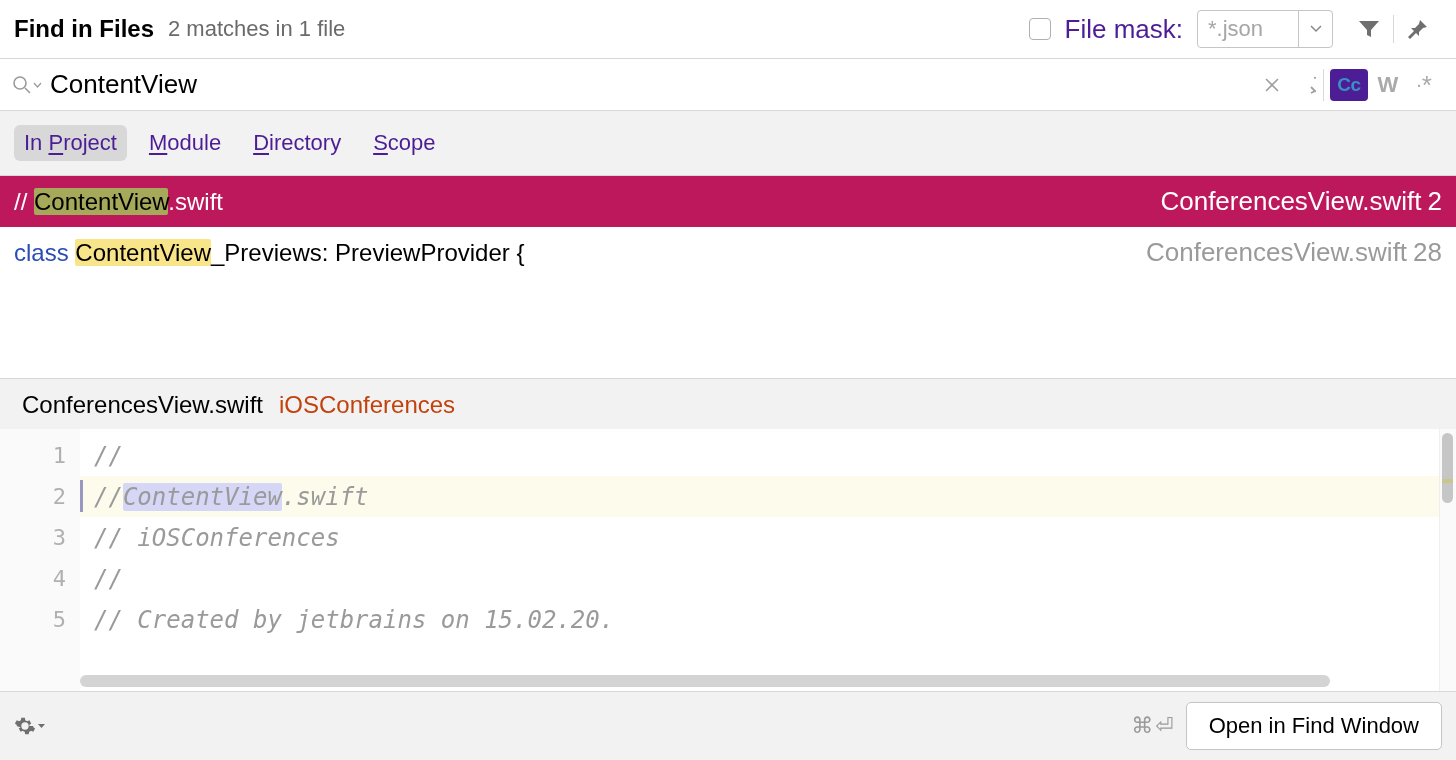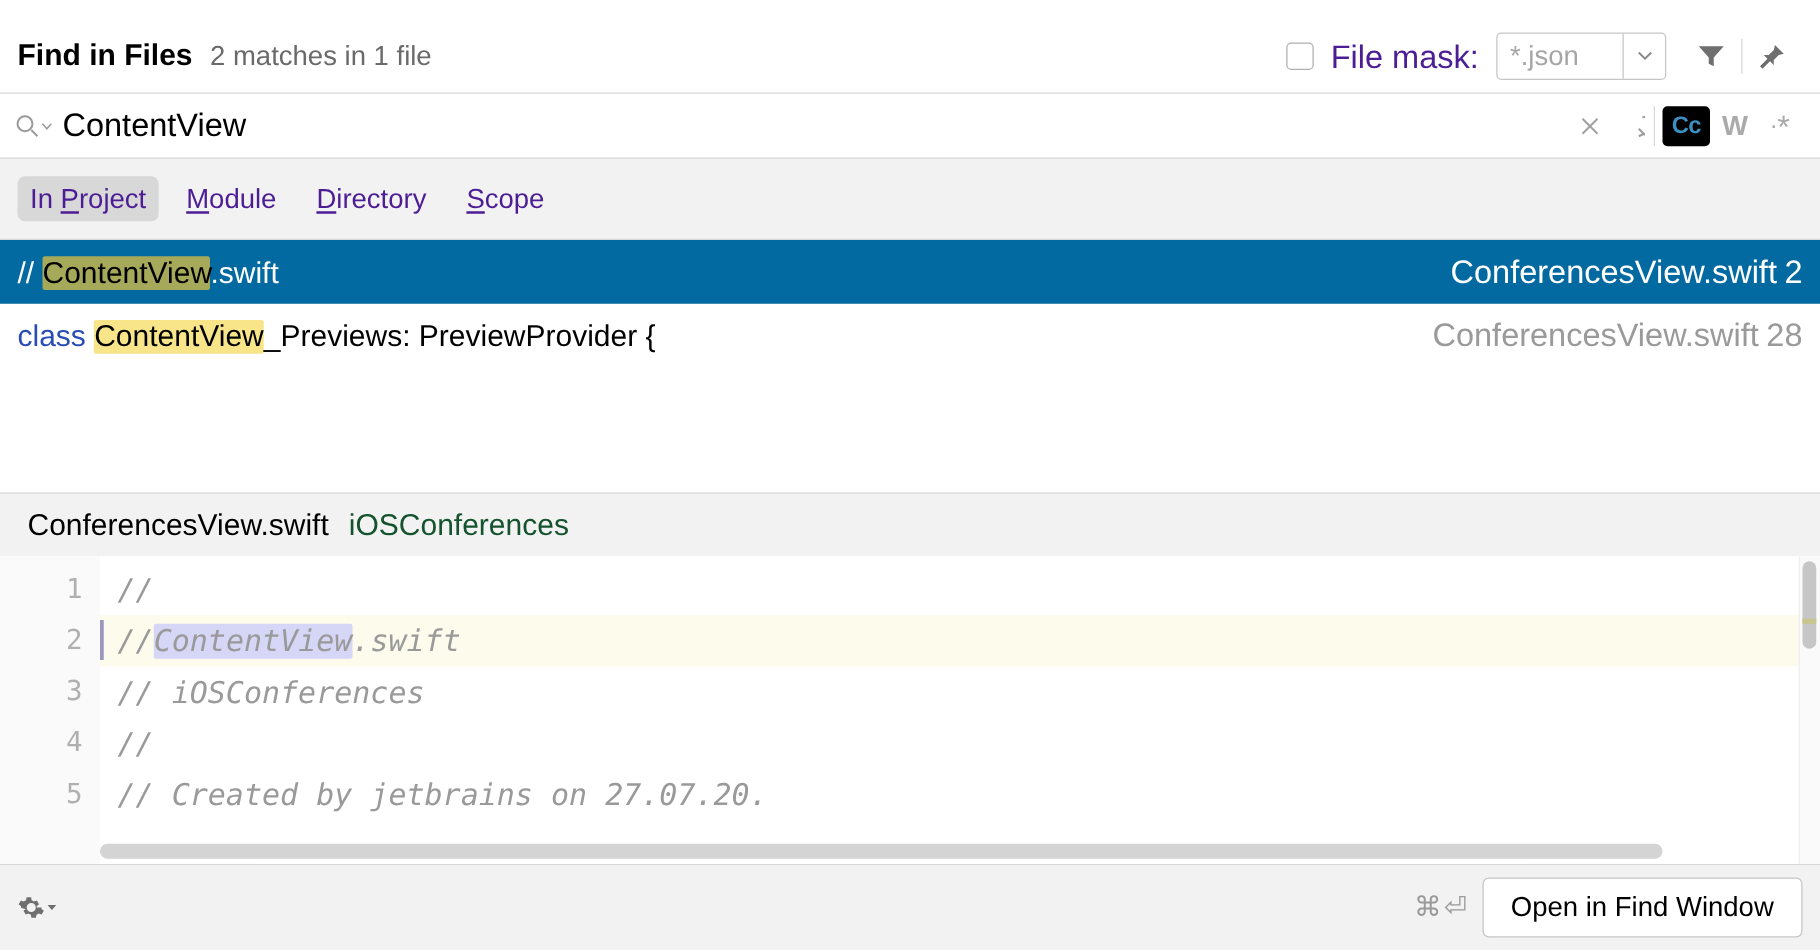--- a/index.html
+++ b/index.html
@@ -12,21 +12,21 @@
     overflow: hidden;
     color: #000;
     display: flex;
     flex-direction: column;
   }
 
   
   .header {
     display: flex;
     align-items: center;
-    padding: 26px 16px 10px 14px;
+    padding: 10px 16px 10px 14px;
     gap: 14px;
   }
   .title {
     font-weight: 700;
     font-size: 24px;
     color: #000;
   }
   .subtitle {
     font-size: 22px;
     color: #6a6a6a;
@@ -122,21 +122,21 @@
     border-radius: 4px;
     position: relative;
   }
   .sr-icon.vsep {
     border-right: 1px solid #d8d8d8;
     padding-right: 6px;
     margin-right: 2px;
     border-radius: 0;
   }
   .cc-btn {
-    background: #000000;
+    background: #4c1d95;
     color: #3b8fc2;
     font-weight: 700;
     font-size: 19px;
     width: 38px;
     letter-spacing: -0.5px;
   }
   .w-btn { font-weight: 700; font-size: 22px; color: #aaa; width: 32px;}
   .star-btn { font-size: 16px; color: #aaa; width: 32px;}
 
   
@@ -164,21 +164,21 @@
 
   
   .result-row {
     display: flex;
     align-items: baseline;
     padding: 10px 14px;
     font-size: 24px;
     justify-content: space-between;
   }
   .result-row.selected {
-    background: #0369a1;
+    background: #be185d;
     color: #fff;
   }
   .result-row.selected .hl {
     background: #a6a959;
     color: #000;
     border-radius: 2px;
   }
   .result-row .hl {
     background: #f8e58a;
     color: #000;
@@ -201,21 +201,21 @@
   .file-header {
     background: #f2f2f2;
     border-top: 1px solid #d8d8d8;
     padding: 12px 22px 10px;
     display: flex;
     align-items: baseline;
     gap: 16px;
     font-size: 24px;
     color: #000;
   }
-  .file-header .module { color: #14532d; }
+  .file-header .module { color: #c2410c; }
 
   
   .code-preview {
     flex: 1;
     display: flex;
     font-family: "SF Mono", "Menlo", "Consolas", monospace;
     font-size: 24px;
     background: #fff;
     position: relative;
     overflow: hidden;
@@ -445,21 +445,21 @@
         <span class="match-bg">ContentView</span>
         <span>.swift</span>
     </div>
     <div class="cline">
         <span>//  iOSConferences</span>
       </div>
     <div class="cline">
         <span>//</span>
       </div>
     <div class="cline">
-        <span>//  Created by jetbrains on 27.07.20.</span>
+        <span>//  Created by jetbrains on 15.02.20.</span>
       </div>
     <div class="hscroll-row" style="position:absolute; bottom:0; left:0; right:0;">
       <div class="hscroll-track">
           <div class="hthumb"></div>
         </div>
     </div>
   </div>
   <div class="vscroll">
     <div class="vthumb"></div>
     <div class="vmark"></div>

